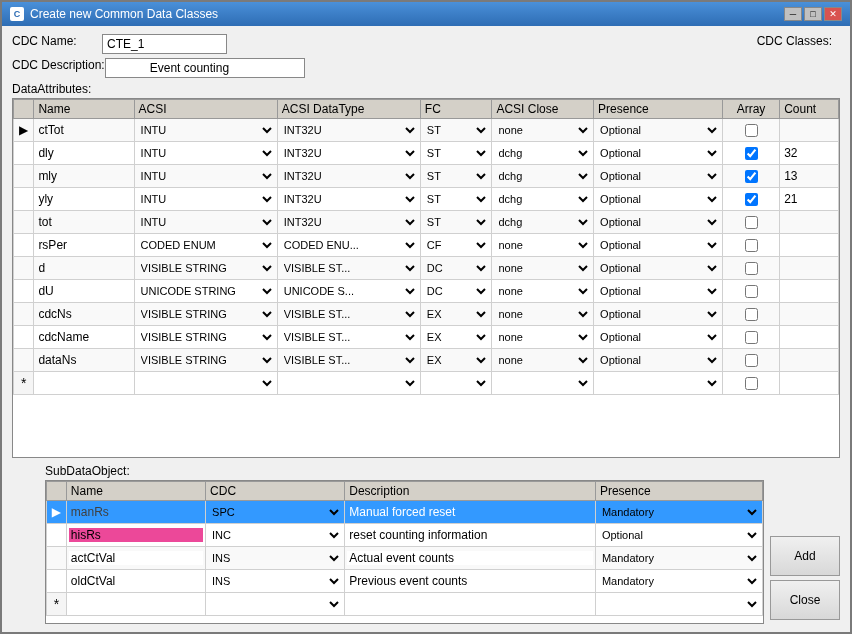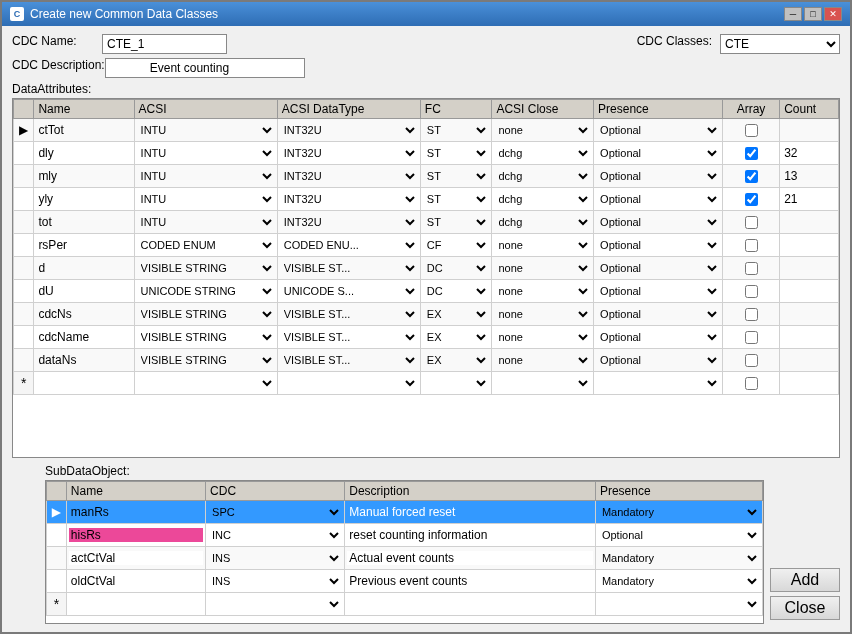--- a/index.html
+++ b/index.html
@@ -220,24 +220,24 @@
     .buttons-col {
       display: flex;
       flex-direction: column;
       gap: 4px;
       justify-content: flex-end;
       padding-bottom: 4px;
       flex-shrink: 0;
     }
     .action-btn {
       width: 70px;
-      height: 24px;
+      height: 40px;
       background: linear-gradient(to bottom, #f0f0f0, #d8d8d8);
       border: 1px solid #999;
-      font-size: 16px;
+      font-size: 12px;
       cursor: pointer;
       text-align: center;
     }
 
     .even-row td { background: #f9f9f9; }
     .odd-row td { background: #ffffff; }
 
     .checkbox-cell {
       text-align: center;
     }
@@ -258,27 +258,20 @@
       <div class="title-btn close-btn">✕</div>
     </div>
   </div>
 
   <div class="content">
 
     <div class="form-row">
       <span class="form-label">CDC Name:</span>
       <input class="form-input form-input-name" type="text" value="CTE_1" style="">
       <span class="form-template-label">CDC Classes:</span>
-      <select class="form-select-template">
-        <option>CTE</option>
-        <option>MV</option>
-        <option>SPS</option>
-        <option>DPS</option>
-        <option>INS</option>
-      </select>
     </div>
     <div class="form-row">
       <span class="form-label">CDC Description:</span>
       <input class="form-input form-input-desc" type="text" value="Event counting" style="">
     </div>
 
     <div class="section-label">DataAttributes:</div>
     <div class="table-container" style="flex: 1; min-height: 0;">
       <table>
         <thead>
@@ -763,21 +756,21 @@
                 <th class="col-sub-name">Name</th>
                 <th class="col-sub-cdc">CDC</th>
                 <th class="col-sub-desc">Description</th>
                 <th class="col-sub-presence">Presence</th>
               </tr>
             </thead>
             <tbody id="sub-data-tbody">
             <tr class="row-selected">
     <td class="row-marker">▶</td>
     <td class="col-sub-name">
-      <input type="text" value="manRs" style="background: transparent; color: #000000;">
+      <input type="text" value="manRs" style="background: transparent; color: #404040;">
     </td>
     <td class="col-sub-cdc">
       <select>
         <option>SPC</option>
         <option>SPC</option><option>INC</option><option>INS</option>
       </select>
     </td>
     <td class="col-sub-desc">
       <input type="text" value="Manual forced reset" style="background: transparent; color: white;">
     </td>

